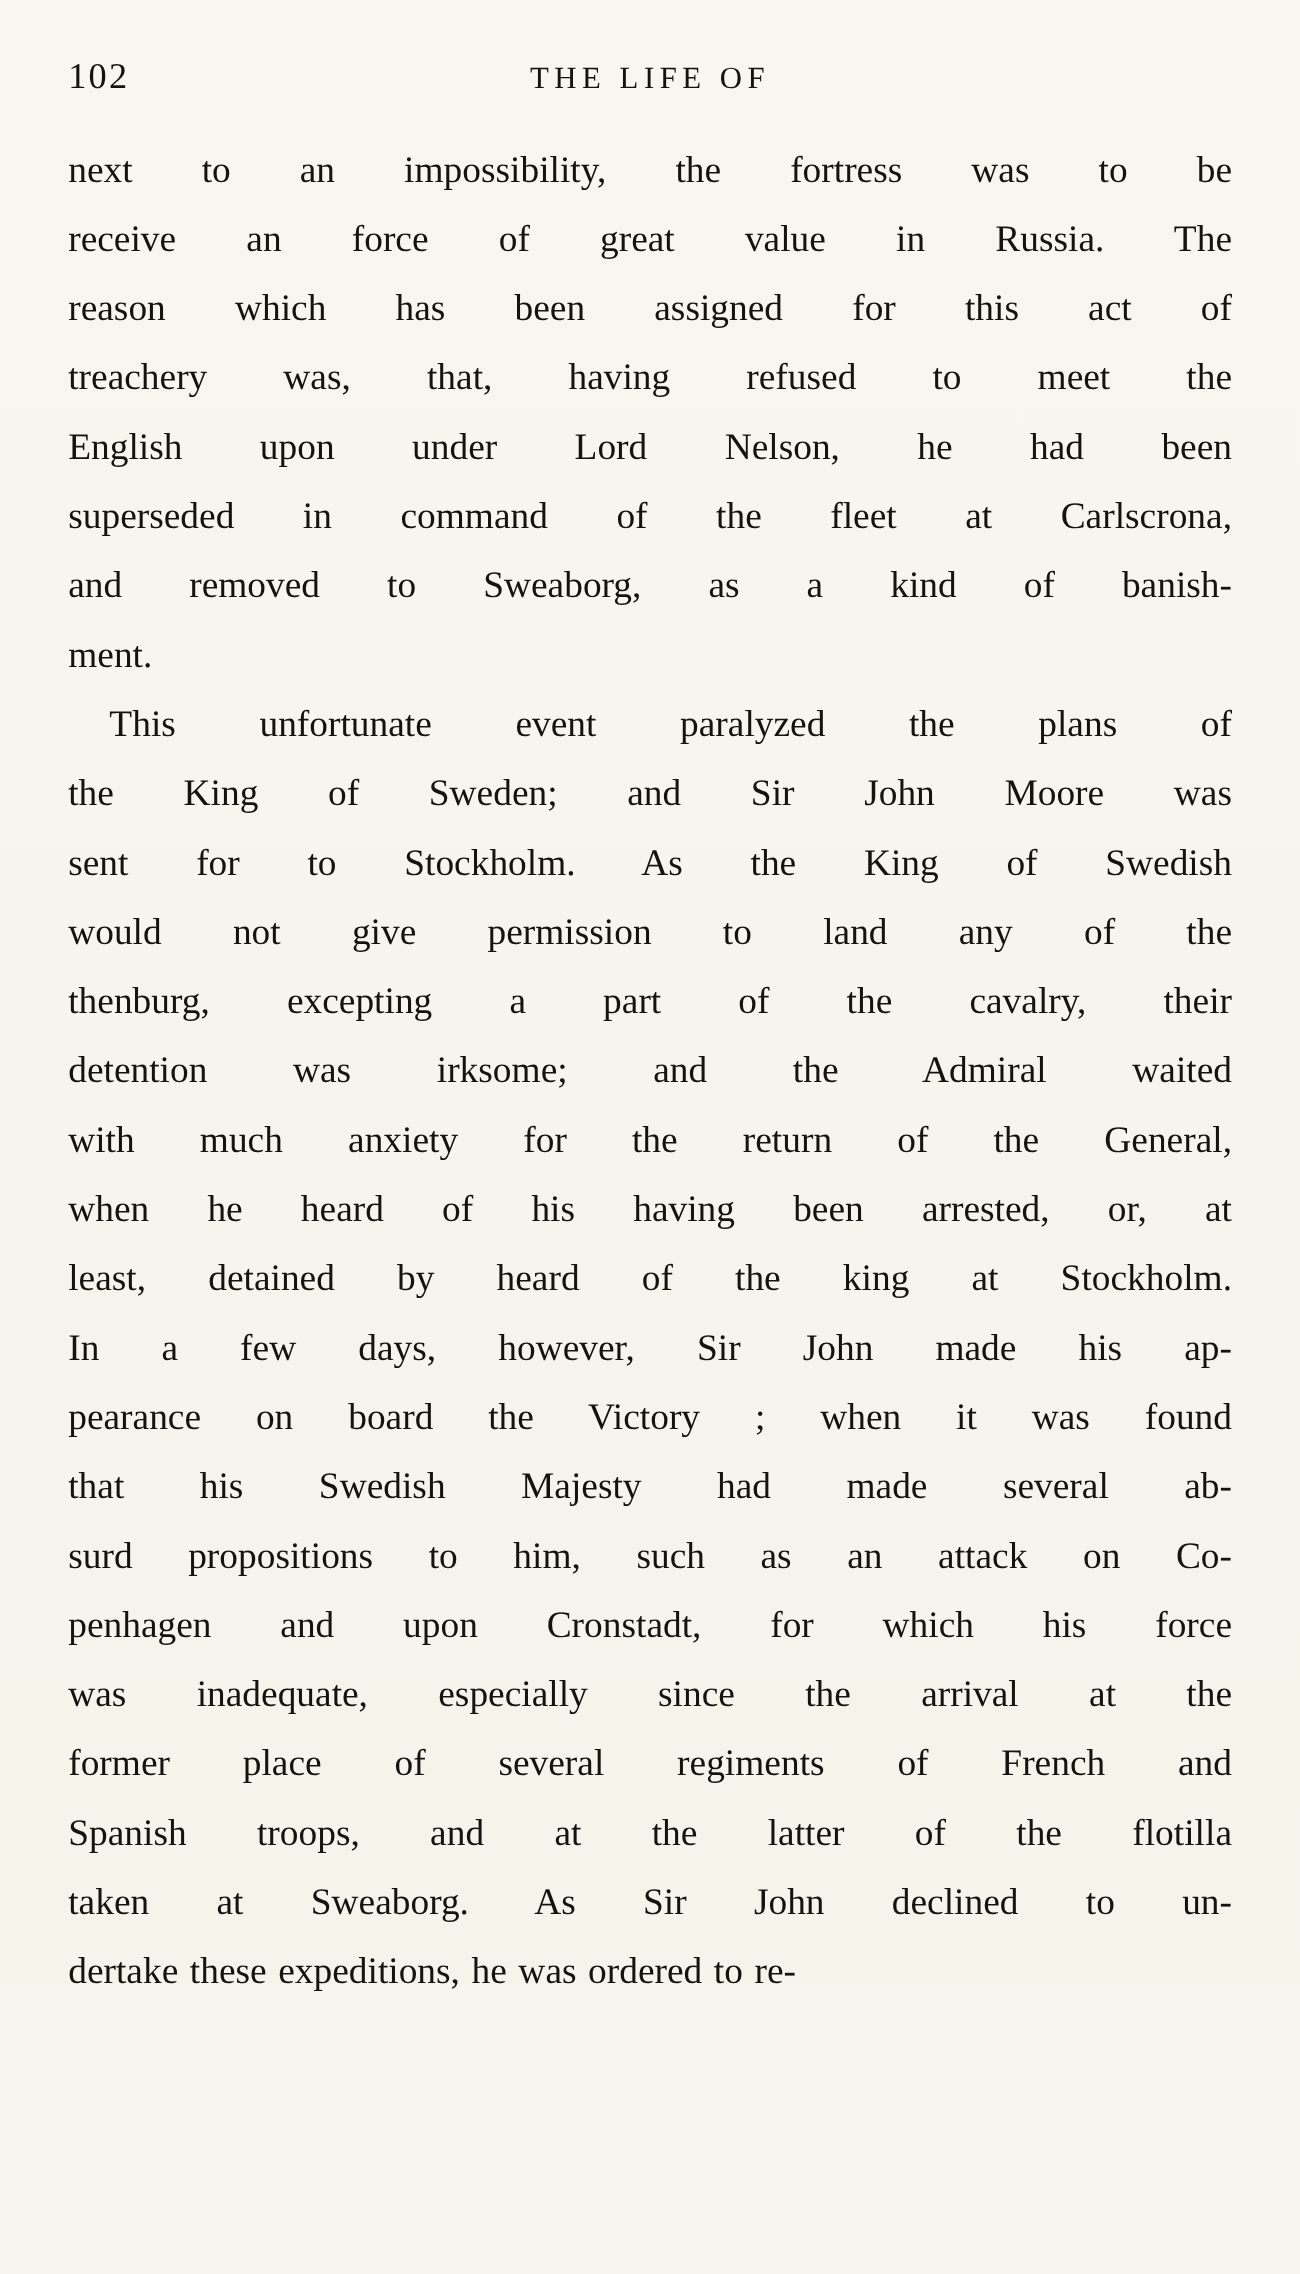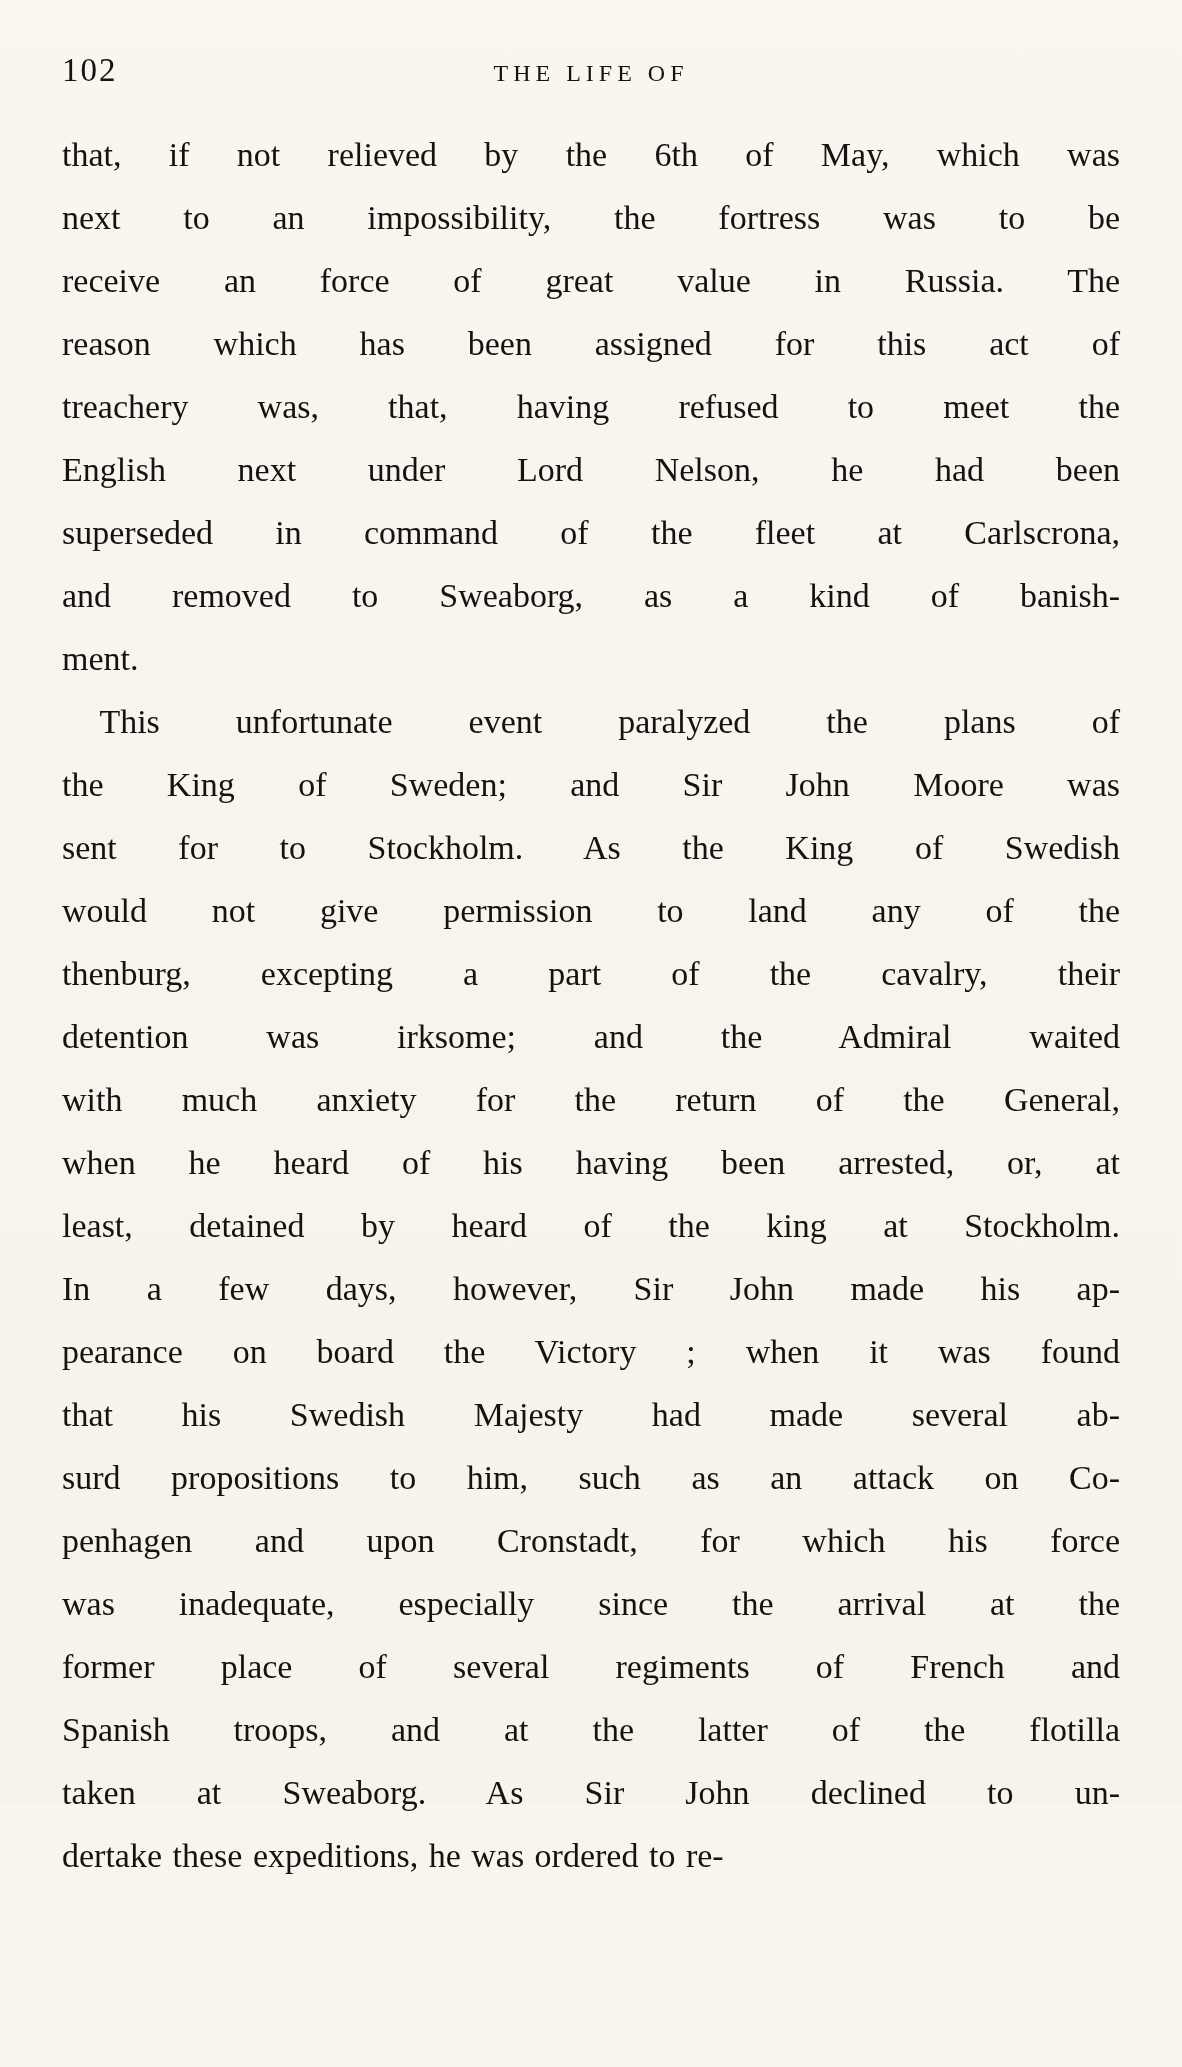--- a/index.html
+++ b/index.html
@@ -26,21 +26,21 @@
     grid-template-columns: 1fr auto 1fr;
     align-items: baseline;
     margin-bottom: 34px;
   }
   .page-number {
     font-size: 33px;
     letter-spacing: 2px;
     justify-self: start;
   }
   .running-title {
-    font-size: 24px;
+    font-size: 28px;
     letter-spacing: 5px;
     justify-self: center;
     white-space: nowrap;
   }
   .spacer {
     justify-self: end;
   }
   .page-body {
     font-size: 34px;
   }
@@ -65,26 +65,25 @@
 <body>
 
 <div class="page">
   <div class="page-header">
     <span class="page-number">102</span>
     <span class="running-title">THE LIFE OF</span>
     <span class="spacer"></span>
   </div>
   <div class="page-body">
       <div class="paragraph">
-        <div class="line">that, if not relieved by the 6th of May, which was</div>
         <div class="line">next to an impossibility, the fortress was to be</div>
         <div class="line">receive an force of great value in Russia.  The</div>
         <div class="line">reason which has been assigned for this act of</div>
         <div class="line">treachery was, that, having refused to meet the</div>
-        <div class="line">English next under Lord Nelson, he had been</div>
+        <div class="line">English upon under Lord Nelson, he had been</div>
         <div class="line">superseded in command of the fleet at Carlscrona,</div>
         <div class="line">and removed to Sweaborg, as a kind of banish-</div>
         <div class="line last">ment.</div>
       </div>
       <div class="paragraph indent">
         <div class="line">This unfortunate event paralyzed the plans of</div>
         <div class="line">the King of Sweden; and Sir John Moore was</div>
         <div class="line">sent for to Stockholm.  As the King of Swedish</div>
         <div class="line">would not give permission to land any of the</div>
         <div class="line">thenburg, excepting a part of the cavalry, their</div>

